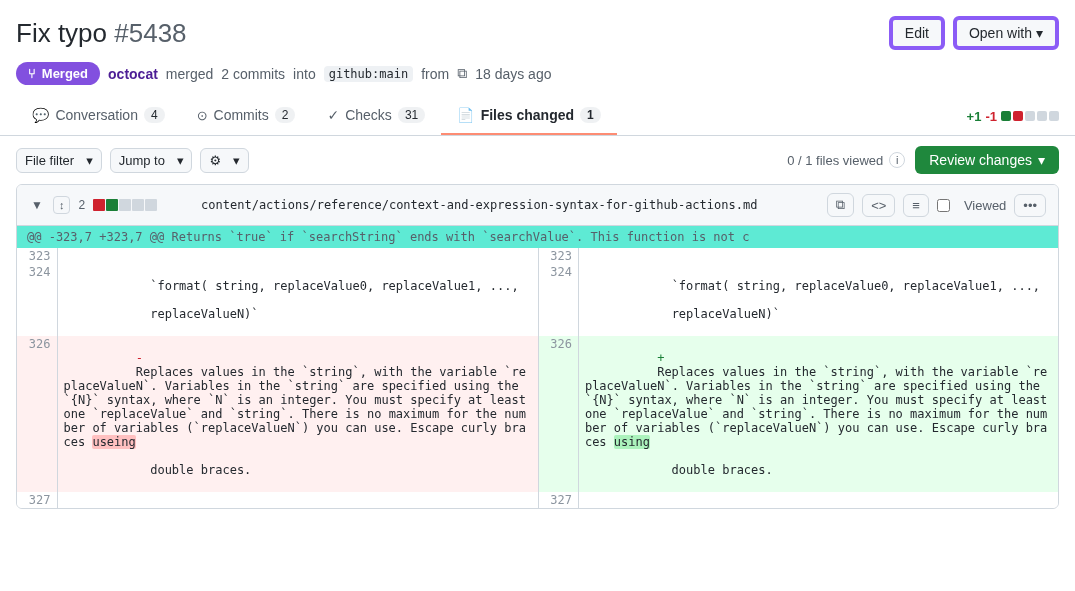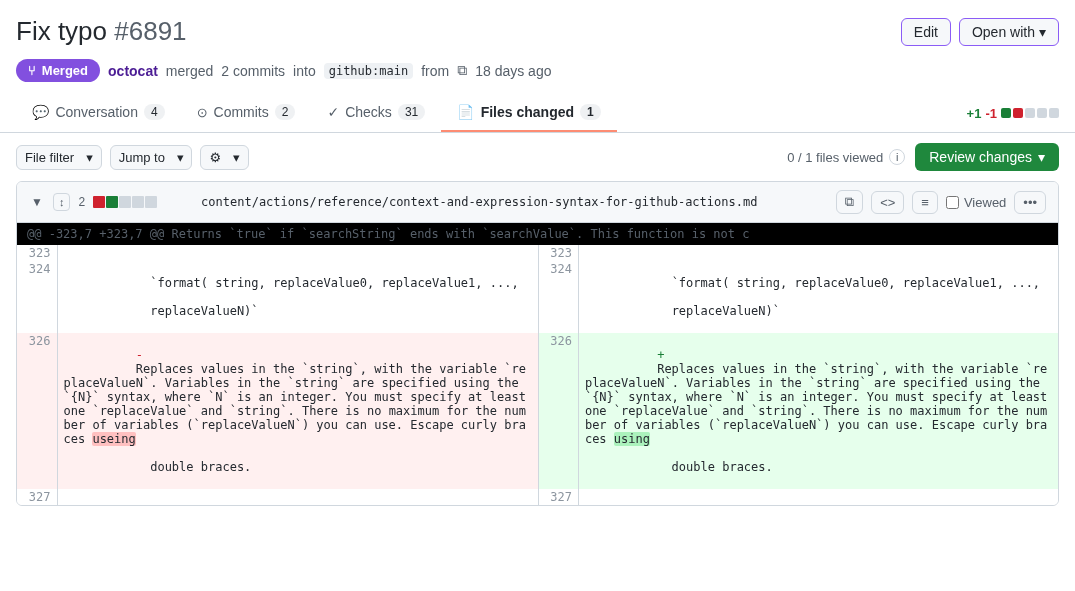--- a/index.html
+++ b/index.html
@@ -25,21 +25,21 @@
     .pr-title .pr-number {
       color: #57606a;
       font-weight: 300;
     }
     .top-actions {
       display: flex;
       gap: 8px;
     }
     .btn {
       padding: 5px 12px;
-      border: 1px solid #8b5cf6;
+      border: 4px solid #8b5cf6;
       border-radius: 6px;
       background: #f6f8fa;
       cursor: pointer;
       font-size: 14px;
       color: #24292f;
       display: flex;
       align-items: center;
       gap: 4px;
     }
     .meta-row {
@@ -209,21 +209,21 @@
       cursor: pointer;
       font-size: 13px;
       color: #57606a;
       display: flex;
       align-items: center;
       gap: 4px;
     }
     .viewed-check {
       display: flex;
       align-items: center;
-      gap: 5px;
+      gap: 14px;
       font-size: 13px;
       color: #57606a;
     }
     .diff-table {
       width: 100%;
       border-collapse: collapse;
       font-family: "SFMono-Regular", Consolas, monospace;
       font-size: 12px;
     }
     tr.diff-row td {
@@ -275,21 +275,21 @@
       color: #57606a;
     }
   </style>
 </head>
 <body>
 
 <div class="top-bar">
   <div>
     <span class="pr-title">
       <span>Fix typo</span>
-      <span class="pr-number">#6891</span>
+      <span class="pr-number">#5438</span>
     </span>
   </div>
   <div class="top-actions">
     <button class="btn">Edit</button>
     <button class="btn">
       <span>Open with</span>
       <span>▾</span>
     </button>
   </div>
 </div>
@@ -401,21 +401,21 @@
       <button class="icon-btn">
         <span>•••</span>
       </button>
     </div>
   </div>
 
   <table class="diff-table" style="width:100%;border-collapse:collapse;">
     <tbody>
 
       <tr class="hunk-row">
-        <td colspan="4" style="background:#000000;color:#57606a;padding:4px 10px;font-family:monospace;font-size:12px;">
+        <td colspan="4" style="background:#5eead4;color:#57606a;padding:4px 10px;font-family:monospace;font-size:12px;">
           <span>@@ -323,7 +323,7 @@ Returns `true` if `searchString` ends with `searchValue`. This function is not c</span>
         </td>
       </tr>
 
       <tr class="diff-row neutral-row">
         <td class="line-num">323</td>
         <td class="diff-code" style="width:calc(50% - 40px);border-right:1px solid #d0d7de;">&nbsp;</td>
         <td class="line-num">323</td>
         <td class="diff-code" style="width:calc(50% - 40px);">&nbsp;</td>
       </tr>

